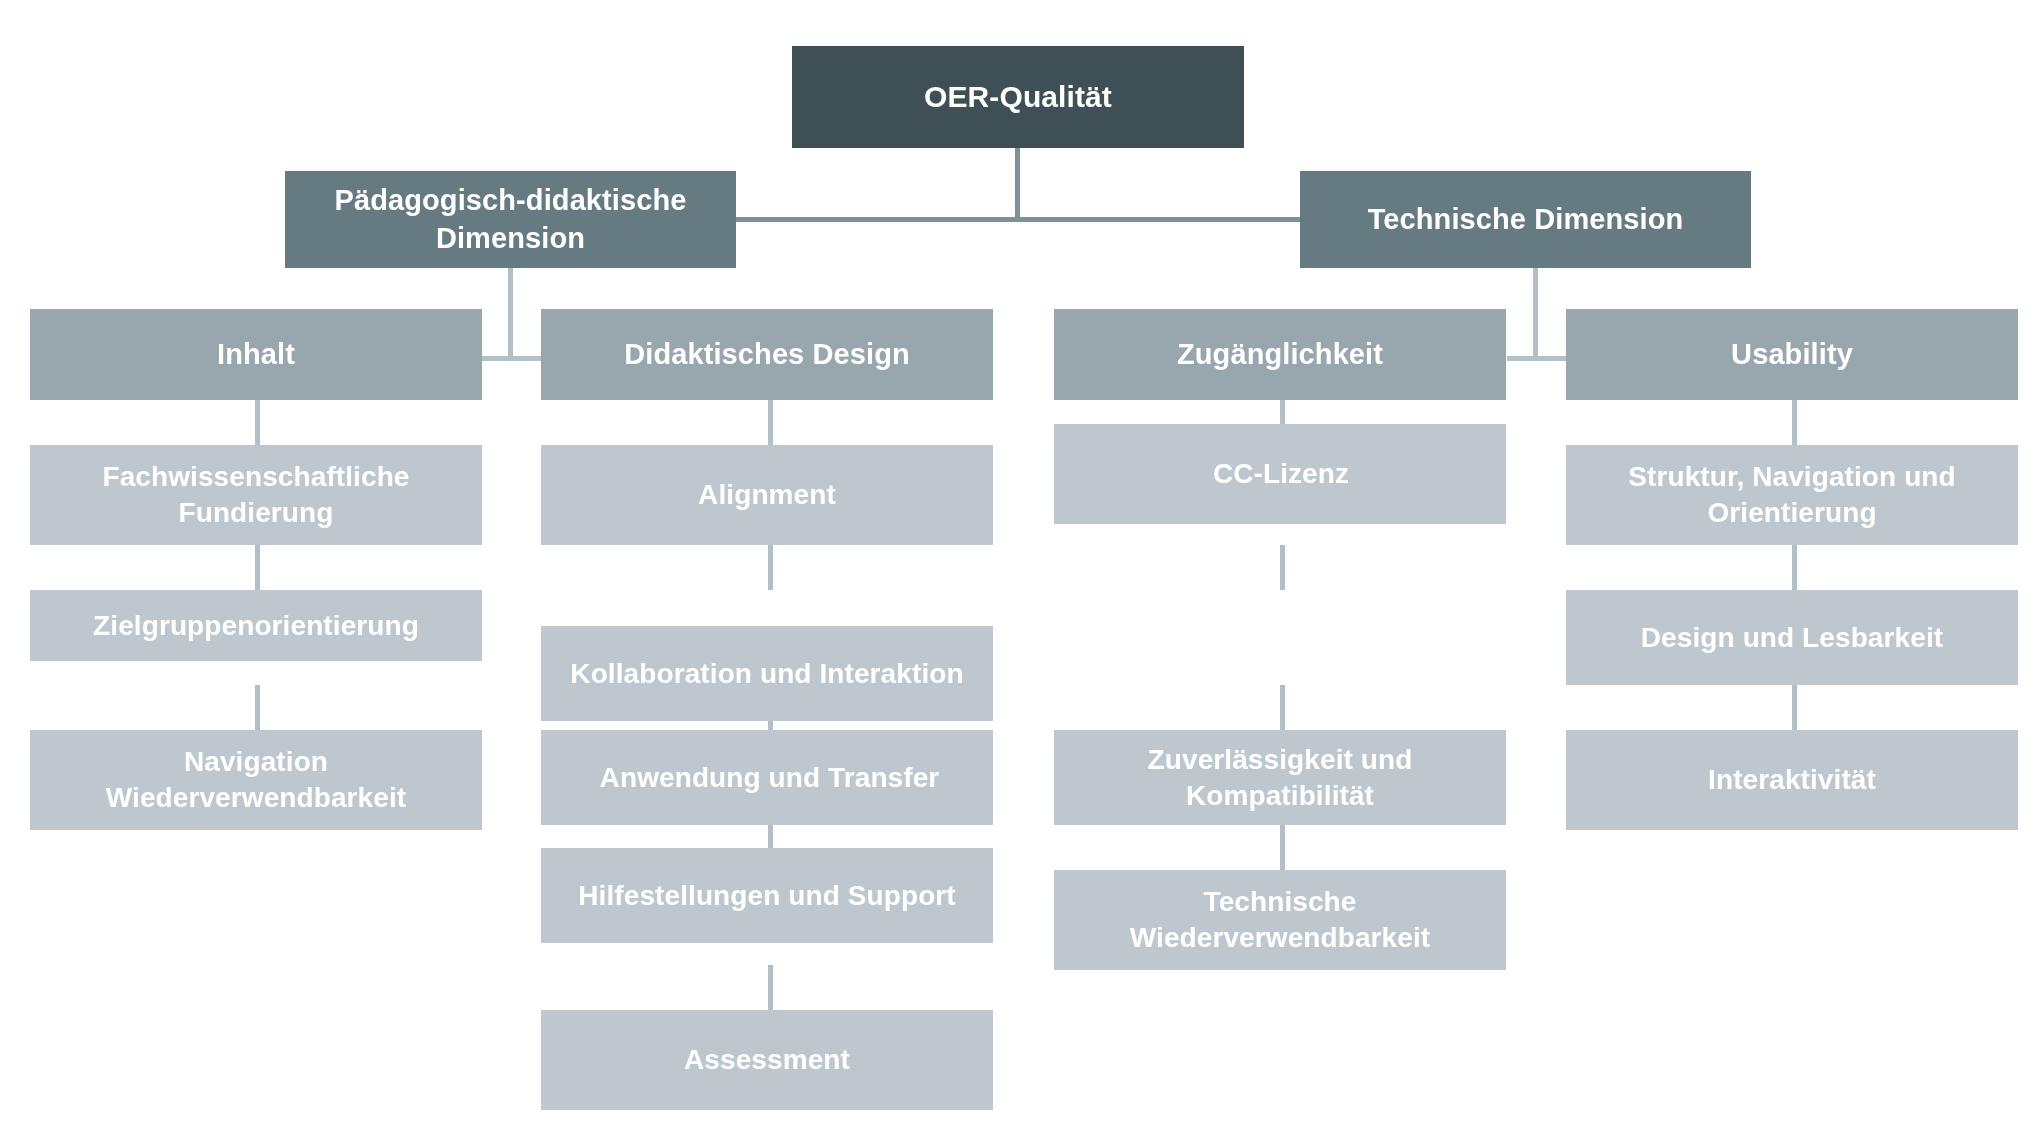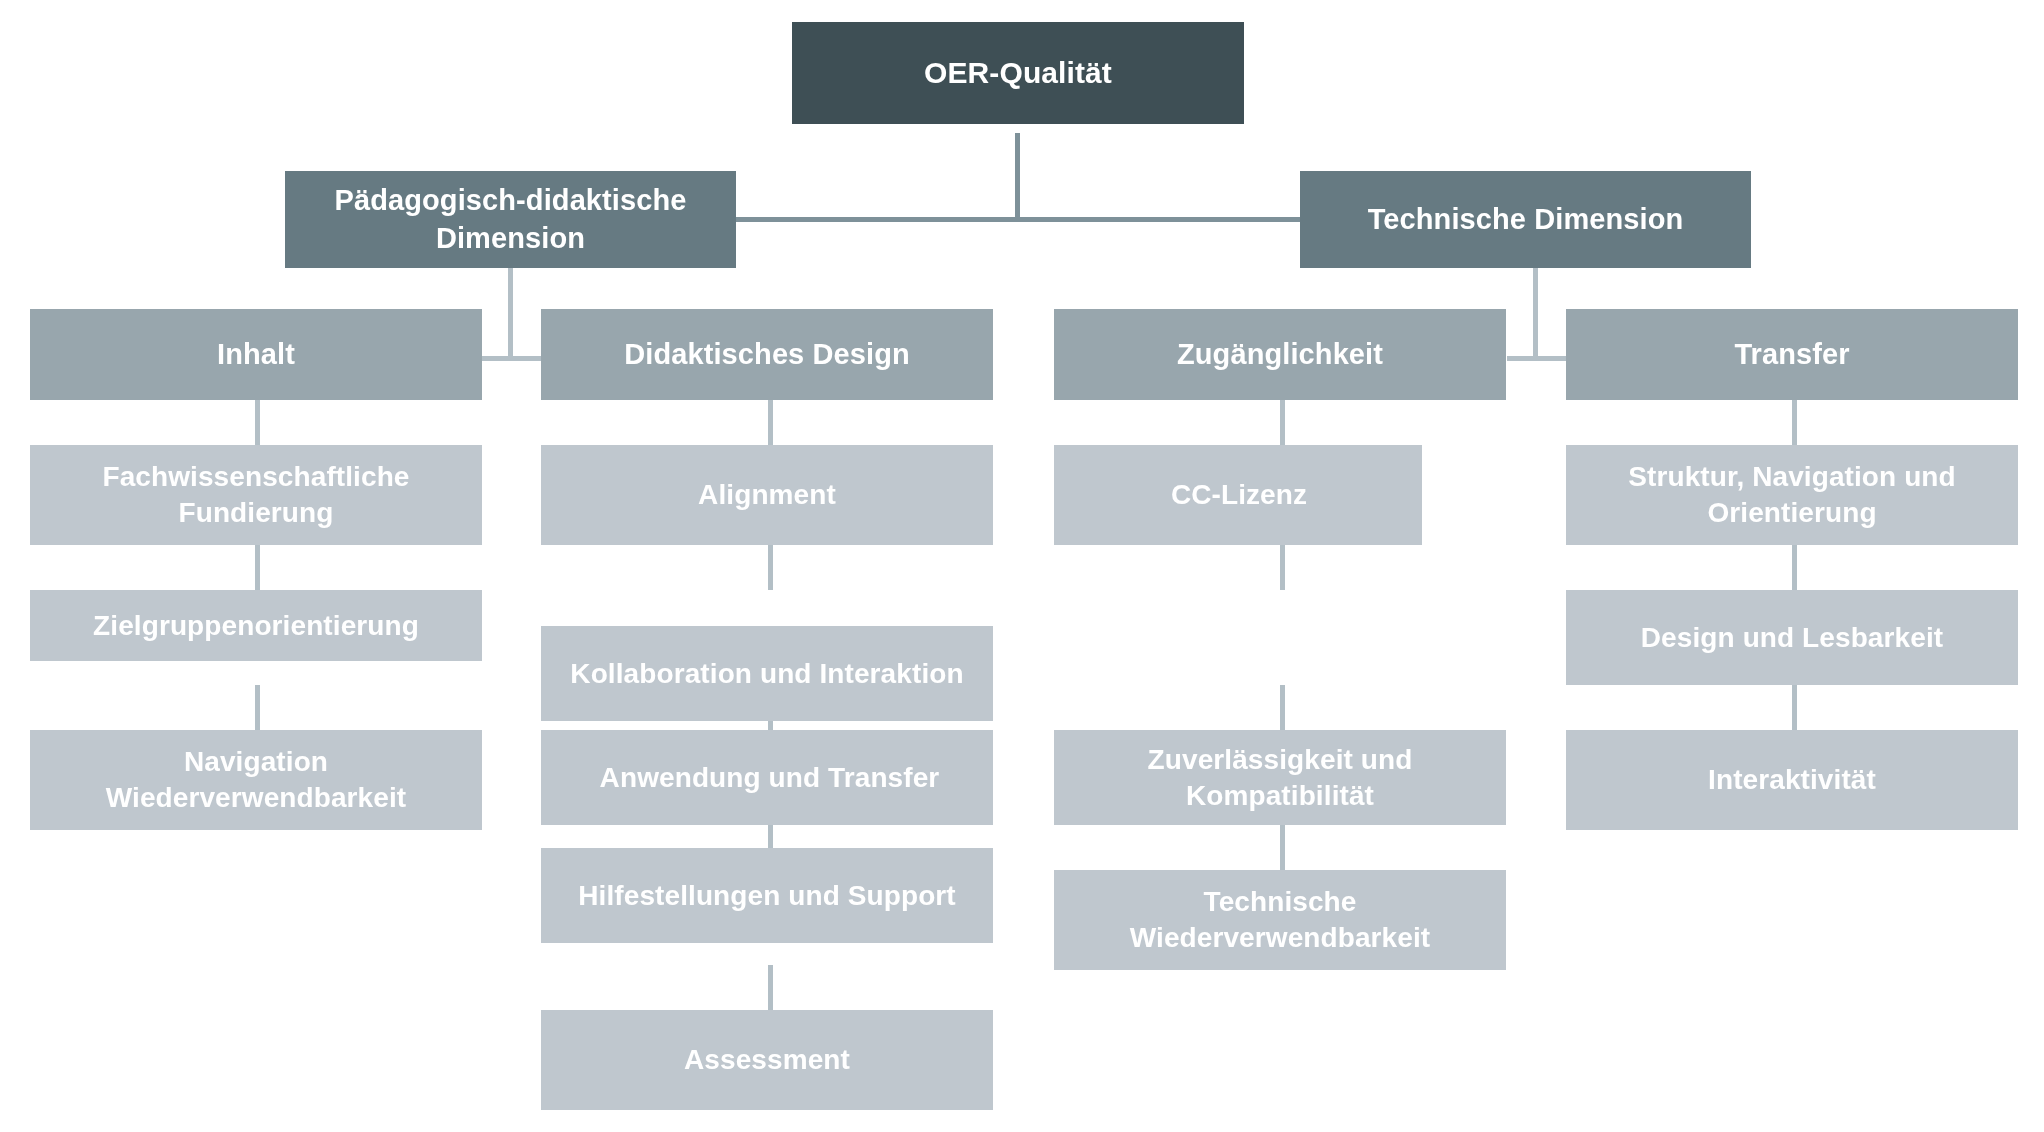--- a/index.html
+++ b/index.html
@@ -82,42 +82,42 @@
 
   <div class="conn" style="left:1280px; top:400px; width:5px; height:45px;"></div>
   <div class="conn" style="left:1280px; top:545px; width:5px; height:45px;"></div>
   <div class="conn" style="left:1280px; top:685px; width:5px; height:45px;"></div>
   <div class="conn" style="left:1280px; top:825px; width:5px; height:45px;"></div>
 
   <div class="conn" style="left:1792px; top:400px; width:5px; height:45px;"></div>
   <div class="conn" style="left:1792px; top:545px; width:5px; height:45px;"></div>
   <div class="conn" style="left:1792px; top:685px; width:5px; height:45px;"></div>
 
-  <div class="node lvl-root" style="left:792px; top:22px; width:452px; height:102px;">
+  <div class="node lvl-root" style="left:792px; top:46px; width:452px; height:102px;">
     <span>OER-Qualität</span>
   </div>
 
   <div class="node lvl-dim" style="left:285px; top:171px; width:451px; height:97px;">
     <span>Pädagogisch-didaktische Dimension</span>
   </div>
   <div class="node lvl-dim" style="left:1300px; top:171px; width:451px; height:97px;">
     <span>Technische Dimension</span>
   </div>
 
   <div class="node lvl-cat" style="left:30px; top:309px; width:452px; height:91px;">
     <span>Inhalt</span>
   </div>
   <div class="node lvl-cat" style="left:541px; top:309px; width:452px; height:91px;">
     <span>Didaktisches Design</span>
   </div>
   <div class="node lvl-cat" style="left:1054px; top:309px; width:452px; height:91px;text-align:center;">
     <span>Zugänglichkeit</span>
   </div>
   <div class="node lvl-cat" style="left:1566px; top:309px; width:452px; height:91px;">
-    <span>Transfer</span>
+    <span>Usability</span>
   </div>
 
   <div class="node lvl-leaf" style="left:30px; top:445px; width:452px; height:100px;">
     <span>Fachwissenschaftliche Fundierung</span>
   </div>
   <div class="node lvl-leaf" style="left:30px; top:590px; width:452px; height:71px;">
     <span>Zielgruppenorientierung</span>
   </div>
   <div class="node lvl-leaf" style="left:30px; top:730px; width:452px; height:100px;">
     <span>Navigation Wiederverwendbarkeit</span>
@@ -132,21 +132,21 @@
   <div class="node lvl-leaf" style="left:541px; top:730px; width:452px; height:95px;padding-left:15px;">
     <span>Anwendung und Transfer</span>
   </div>
   <div class="node lvl-leaf" style="left:541px; top:848px; width:452px; height:95px;">
     <span>Hilfestellungen und Support</span>
   </div>
   <div class="node lvl-leaf" style="left:541px; top:1010px; width:452px; height:100px;">
     <span>Assessment</span>
   </div>
 
-  <div class="node lvl-leaf" style="left:1054px; top:445px; width:368px; height:100px;padding-left:12px;">
+  <div class="node lvl-leaf" style="left:1054px; top:424px; width:452px; height:100px;padding-left:12px;">
     <span>CC-Lizenz</span>
   </div>
   <div class="node lvl-leaf" style="left:1054px; top:730px; width:452px; height:95px;">
     <span>Zuverlässigkeit und Kompatibilität</span>
   </div>
   <div class="node lvl-leaf" style="left:1054px; top:870px; width:452px; height:100px;">
     <span>Technische Wiederverwendbarkeit</span>
   </div>
 
   <div class="node lvl-leaf" style="left:1566px; top:445px; width:452px; height:100px;">

